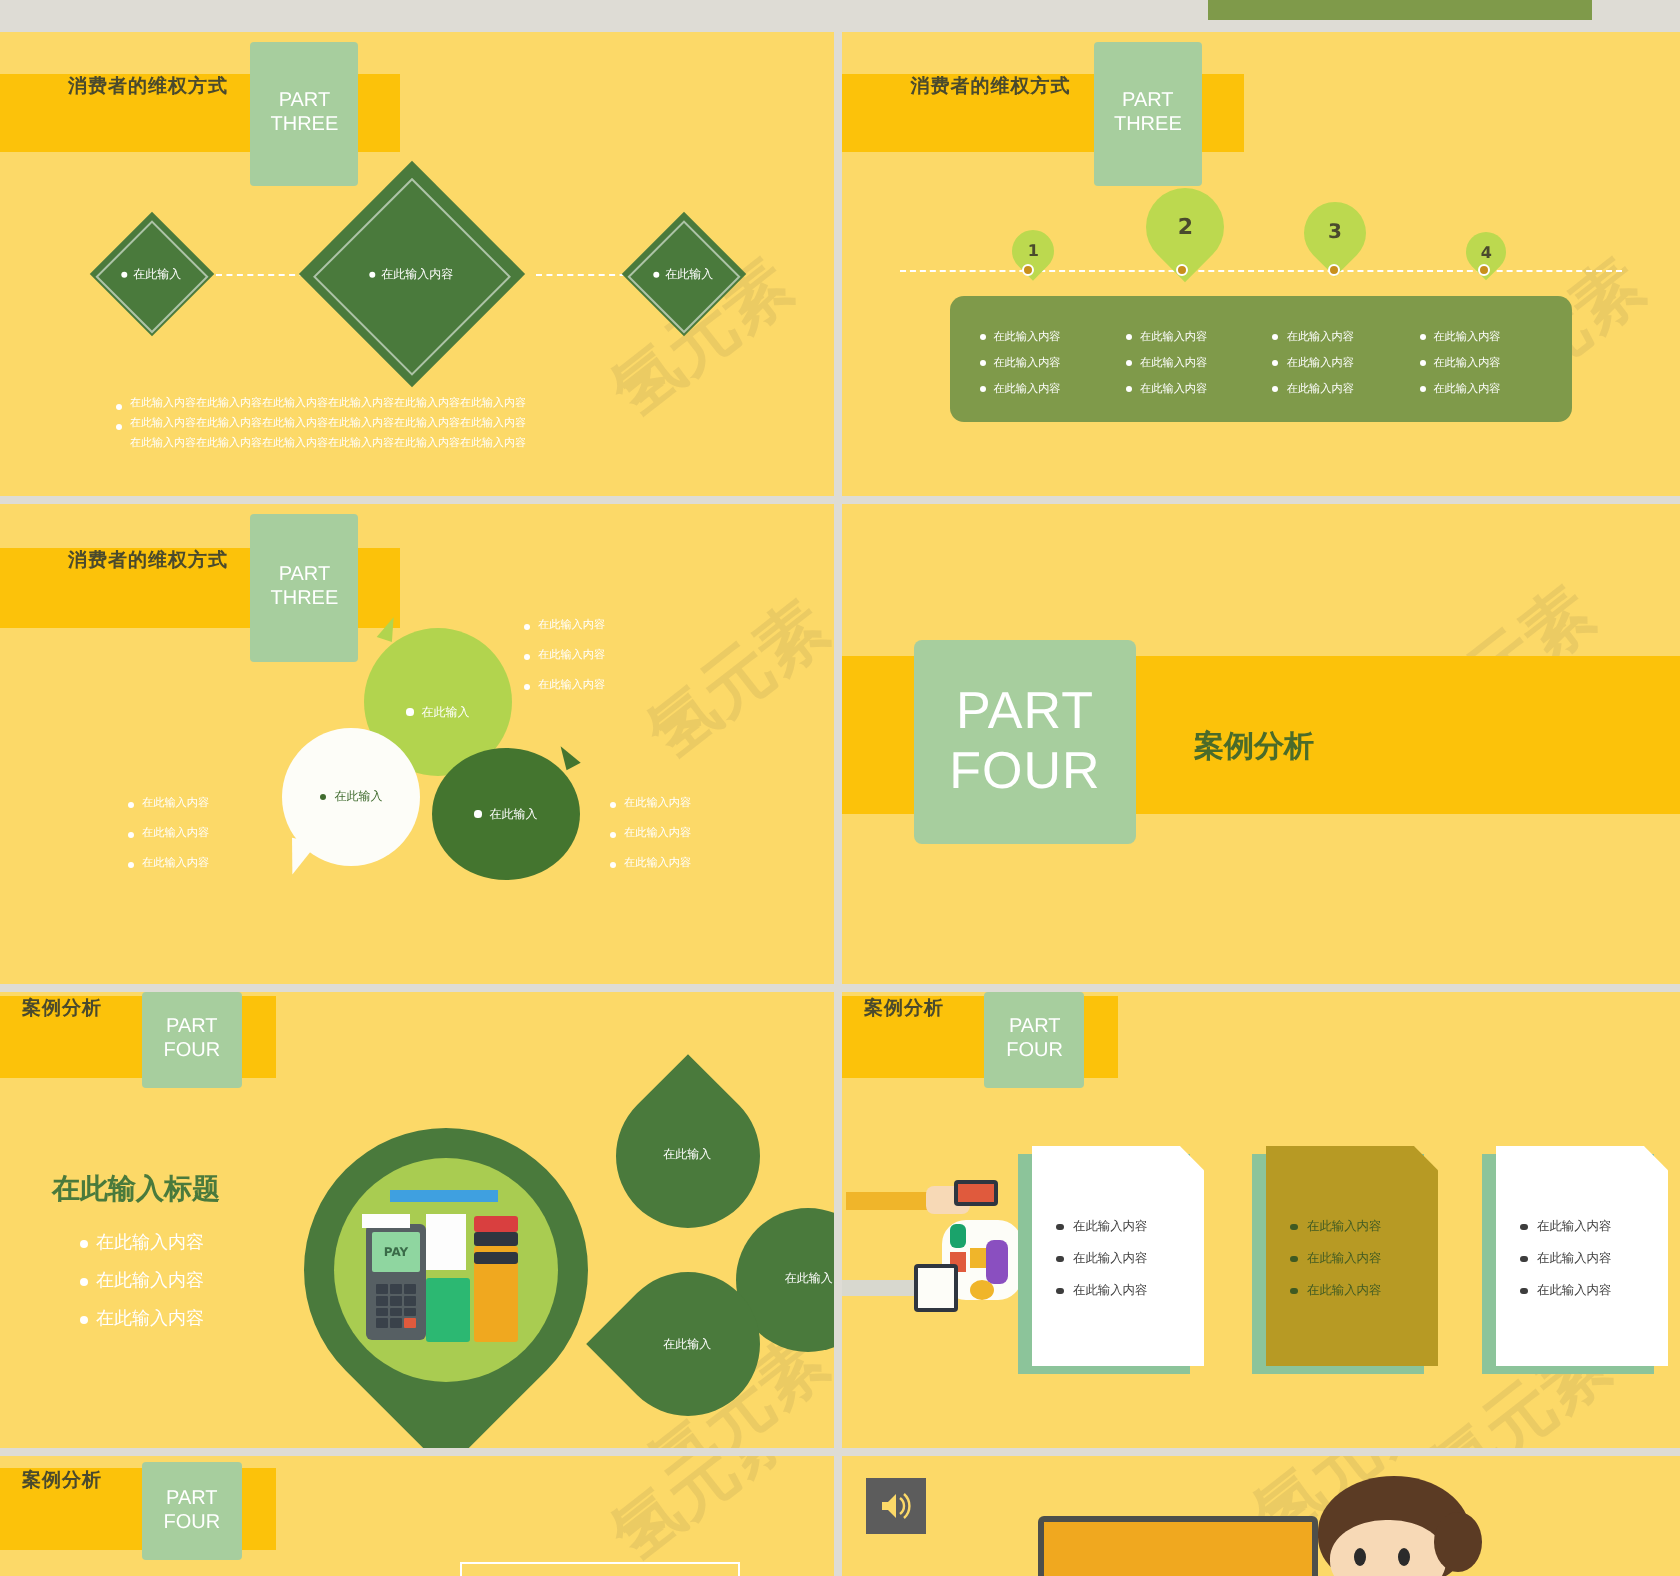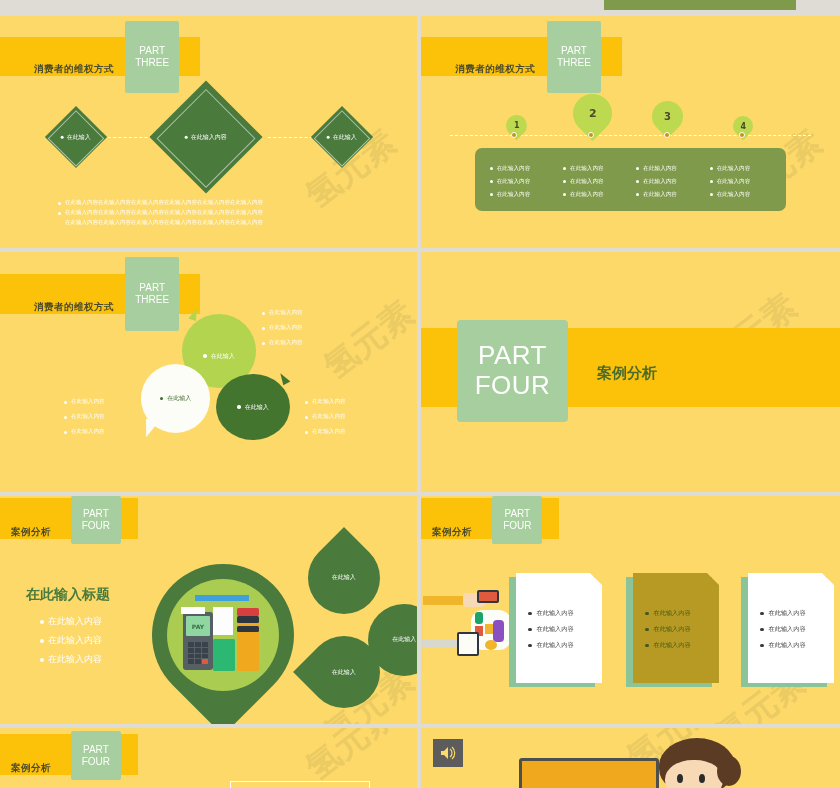--- a/index.html
+++ b/index.html
@@ -16,21 +16,21 @@
     position:absolute;
     background:#fcd968;
     overflow:hidden;
   }
 
   
   .hdr {
     position:absolute; left:0; top:9%;
     height:17%; width:48%;
     background:#fcc20a;
-    display:flex; align-items:flex-end;
+    display:flex; align-items:flex-start;
   }
   .hdr-title {
     color:#4a4a2d; font-weight:bold;
     font-size:9.5px; margin-left:17%;
     letter-spacing:.5px; white-space:nowrap;
   }
   .hdr-badge {
     position:absolute; left:30%; top:2%;
     width:13%; height:31%;
     background:#a7ce9e; border-radius:2px;

